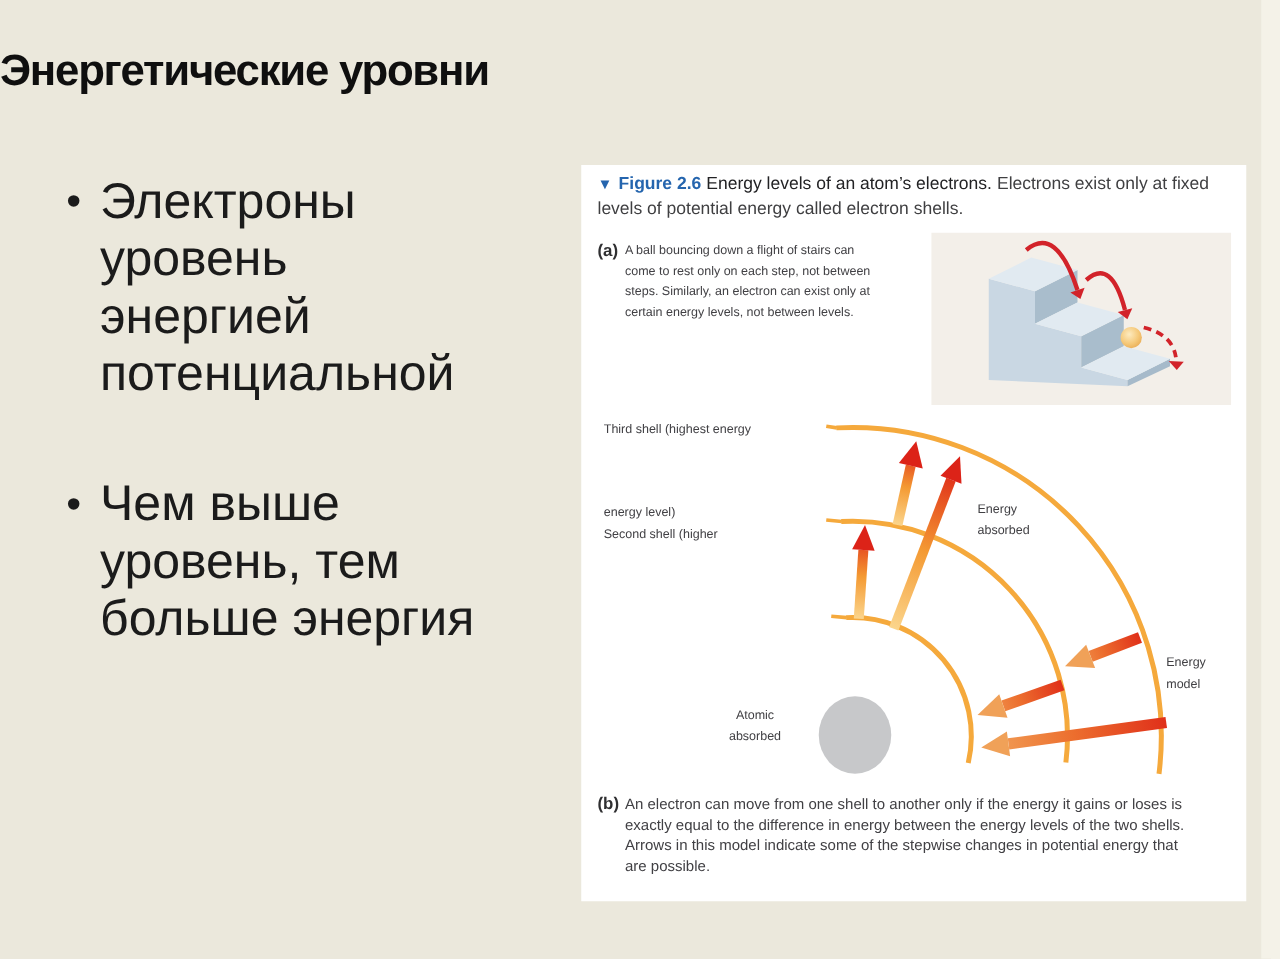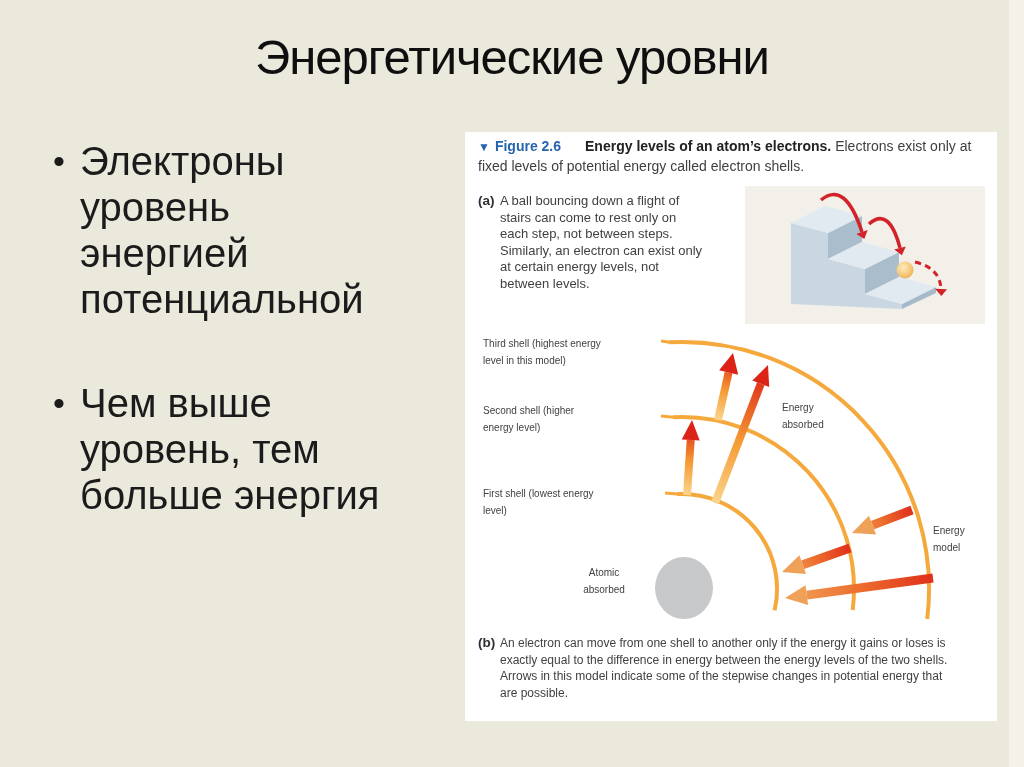--- a/index.html
+++ b/index.html
@@ -9,44 +9,44 @@
     font-family:"Liberation Sans",sans-serif;
     position:relative;overflow:hidden;
   }
   .right-strip{
     position:absolute;right:0;top:0;width:15px;height:767px;
     background:#F4F2E8;
   }
   
   .slide-title{
     position:absolute;left:0;top:26px;width:1024px;
-    text-align:center;
-    font-size:49px;line-height:62px;font-weight:400;
+    text-align:left;
+    font-size:35px;line-height:62px;font-weight:700;
     letter-spacing:-1px;color:#0F0F0F;margin:0;
   }
   
   .bullets{position:absolute;left:45px;top:138px;width:392px;}
   .bullet{position:relative;padding-left:35px;font-size:40px;line-height:46px;color:#1B1B1B;}
   .bullet .dot{position:absolute;left:8px;top:0px;font-size:34px;line-height:46px;color:#1B1B1B;}
   .bullet + .bullet{margin-top:58px;}
   
   .figure-panel{
     position:absolute;left:465px;top:132px;width:532px;height:589px;
     background:#FFFFFF;
   }
   .fig-caption{
     position:absolute;left:13px;top:5px;width:508px;
     font-size:14px;line-height:19px;color:#3F3F41;
   }
   .cap-marker{color:#2565AE;font-weight:bold;font-size:12px;margin-right:5px;}
-  .cap-label{color:#2565AE;font-weight:bold;margin-right:24px;}
-  .cap-title{color:#222224;font-weight:bold;margin-right:4px;}
+  .cap-label{color:#2565AE;font-weight:bold;margin-right:4px;}
+  .cap-title{color:#222224;font-weight:normal;margin-right:4px;}
   .para{position:absolute;display:flex;color:#414044;}
   .para .plabel{font-weight:bold;flex:0 0 22px;font-size:13.5px;line-height:16.6px;color:#2F2F31;}
-  .para .pbody{font-size:13px;line-height:16.6px;}
+  .para .pbody{font-size:10px;line-height:16.6px;}
   .para-a{left:13px;top:61px;width:240px;}
   .para-a .pbody{width:207px;}
   .para-b{left:13px;top:503px;width:492px;}
   .para-b .pbody{width:450px;font-size:12px;}
   .stairs-box{position:absolute;left:280px;top:54px;width:240px;height:138px;}
   .diagram-svg{position:absolute;left:0;top:0;width:532px;height:589px;pointer-events:none;}
   .fig-label{position:absolute;font-size:10px;line-height:17px;color:#414044;}
   .shell-label-1{left:18px;top:203px;width:190px;}
   .shell-label-2{left:18px;top:270px;width:190px;}
   .shell-label-3{left:18px;top:353px;width:190px;}
@@ -173,29 +173,24 @@
       <line x1="385" y1="416" x2="337.7" y2="432.7" stroke="url(#gD2)" stroke-width="9"></line>
       <polygon points="317,440 334.4,423.3 341,442.1" fill="#F0A158"></polygon>
       <line x1="468" y1="446" x2="341.8" y2="463.1" stroke="url(#gD3)" stroke-width="9"></line>
       <polygon points="320,466 340.5,453.2 343.1,473" fill="#F0A158"></polygon>
 
       <ellipse cx="219" cy="456" rx="29" ry="31" fill="#C7C8CA"></ellipse>
     </svg>
 
     <div class="fig-label shell-label-1">
       <div>Third shell (highest energy</div>
-      <div>level in this model)</div>
     </div>
     <div class="fig-label shell-label-2">
+      <div>energy level)</div>
       <div>Second shell (higher</div>
-      <div>energy level)</div>
-    </div>
-    <div class="fig-label shell-label-3">
-      <div>First shell (lowest energy</div>
-      <div>level)</div>
     </div>
     <div class="fig-label energy-absorbed">
       <div>Energy</div>
       <div>absorbed</div>
     </div>
     <div class="fig-label energy-lost">
       <div>Energy</div>
       <div>model</div>
     </div>
     <div class="fig-label nucleus-label">

